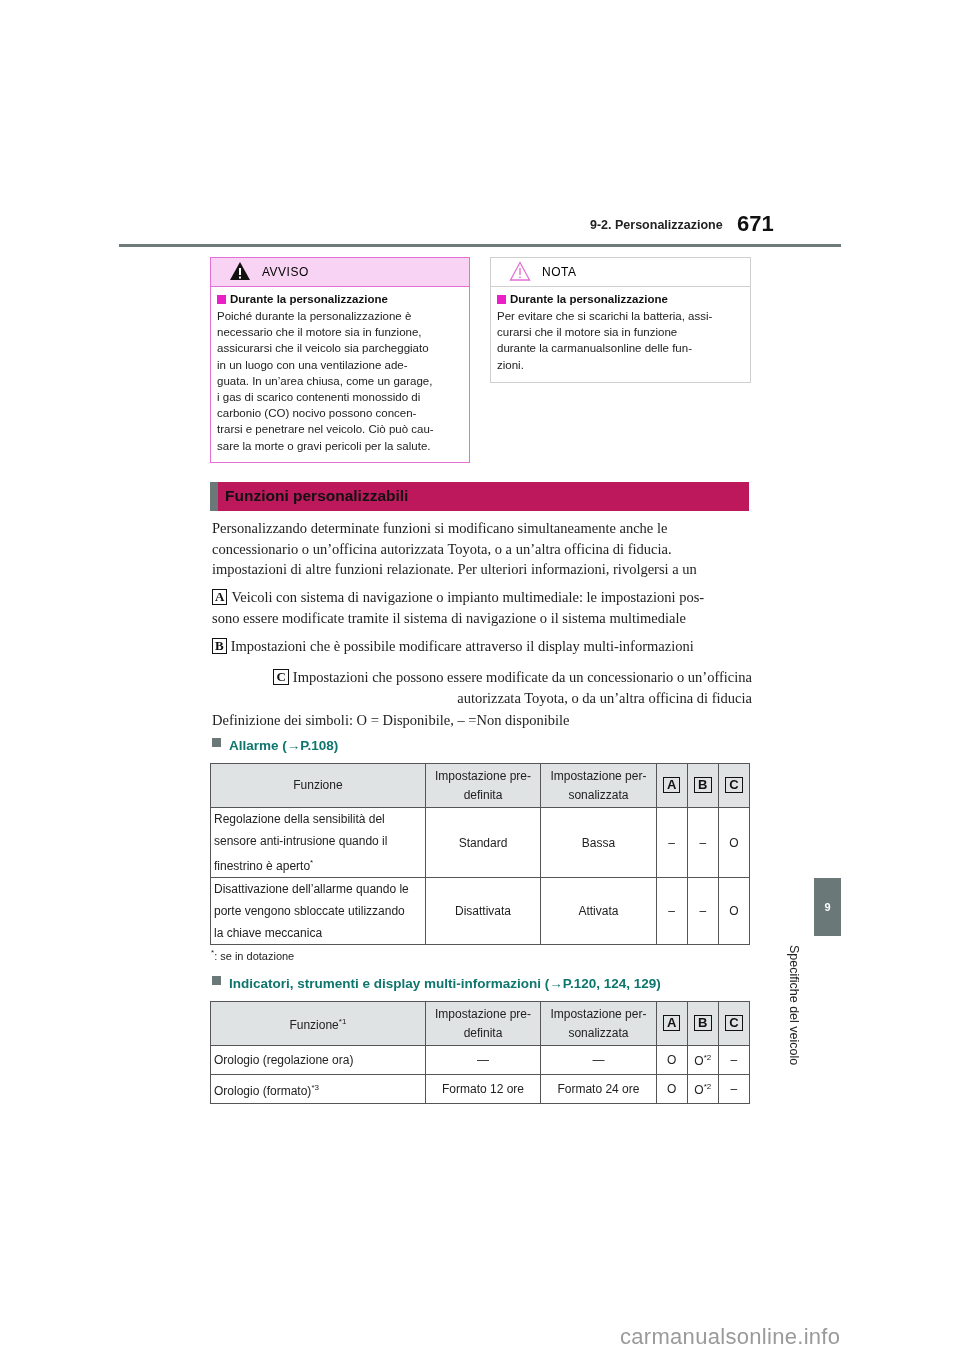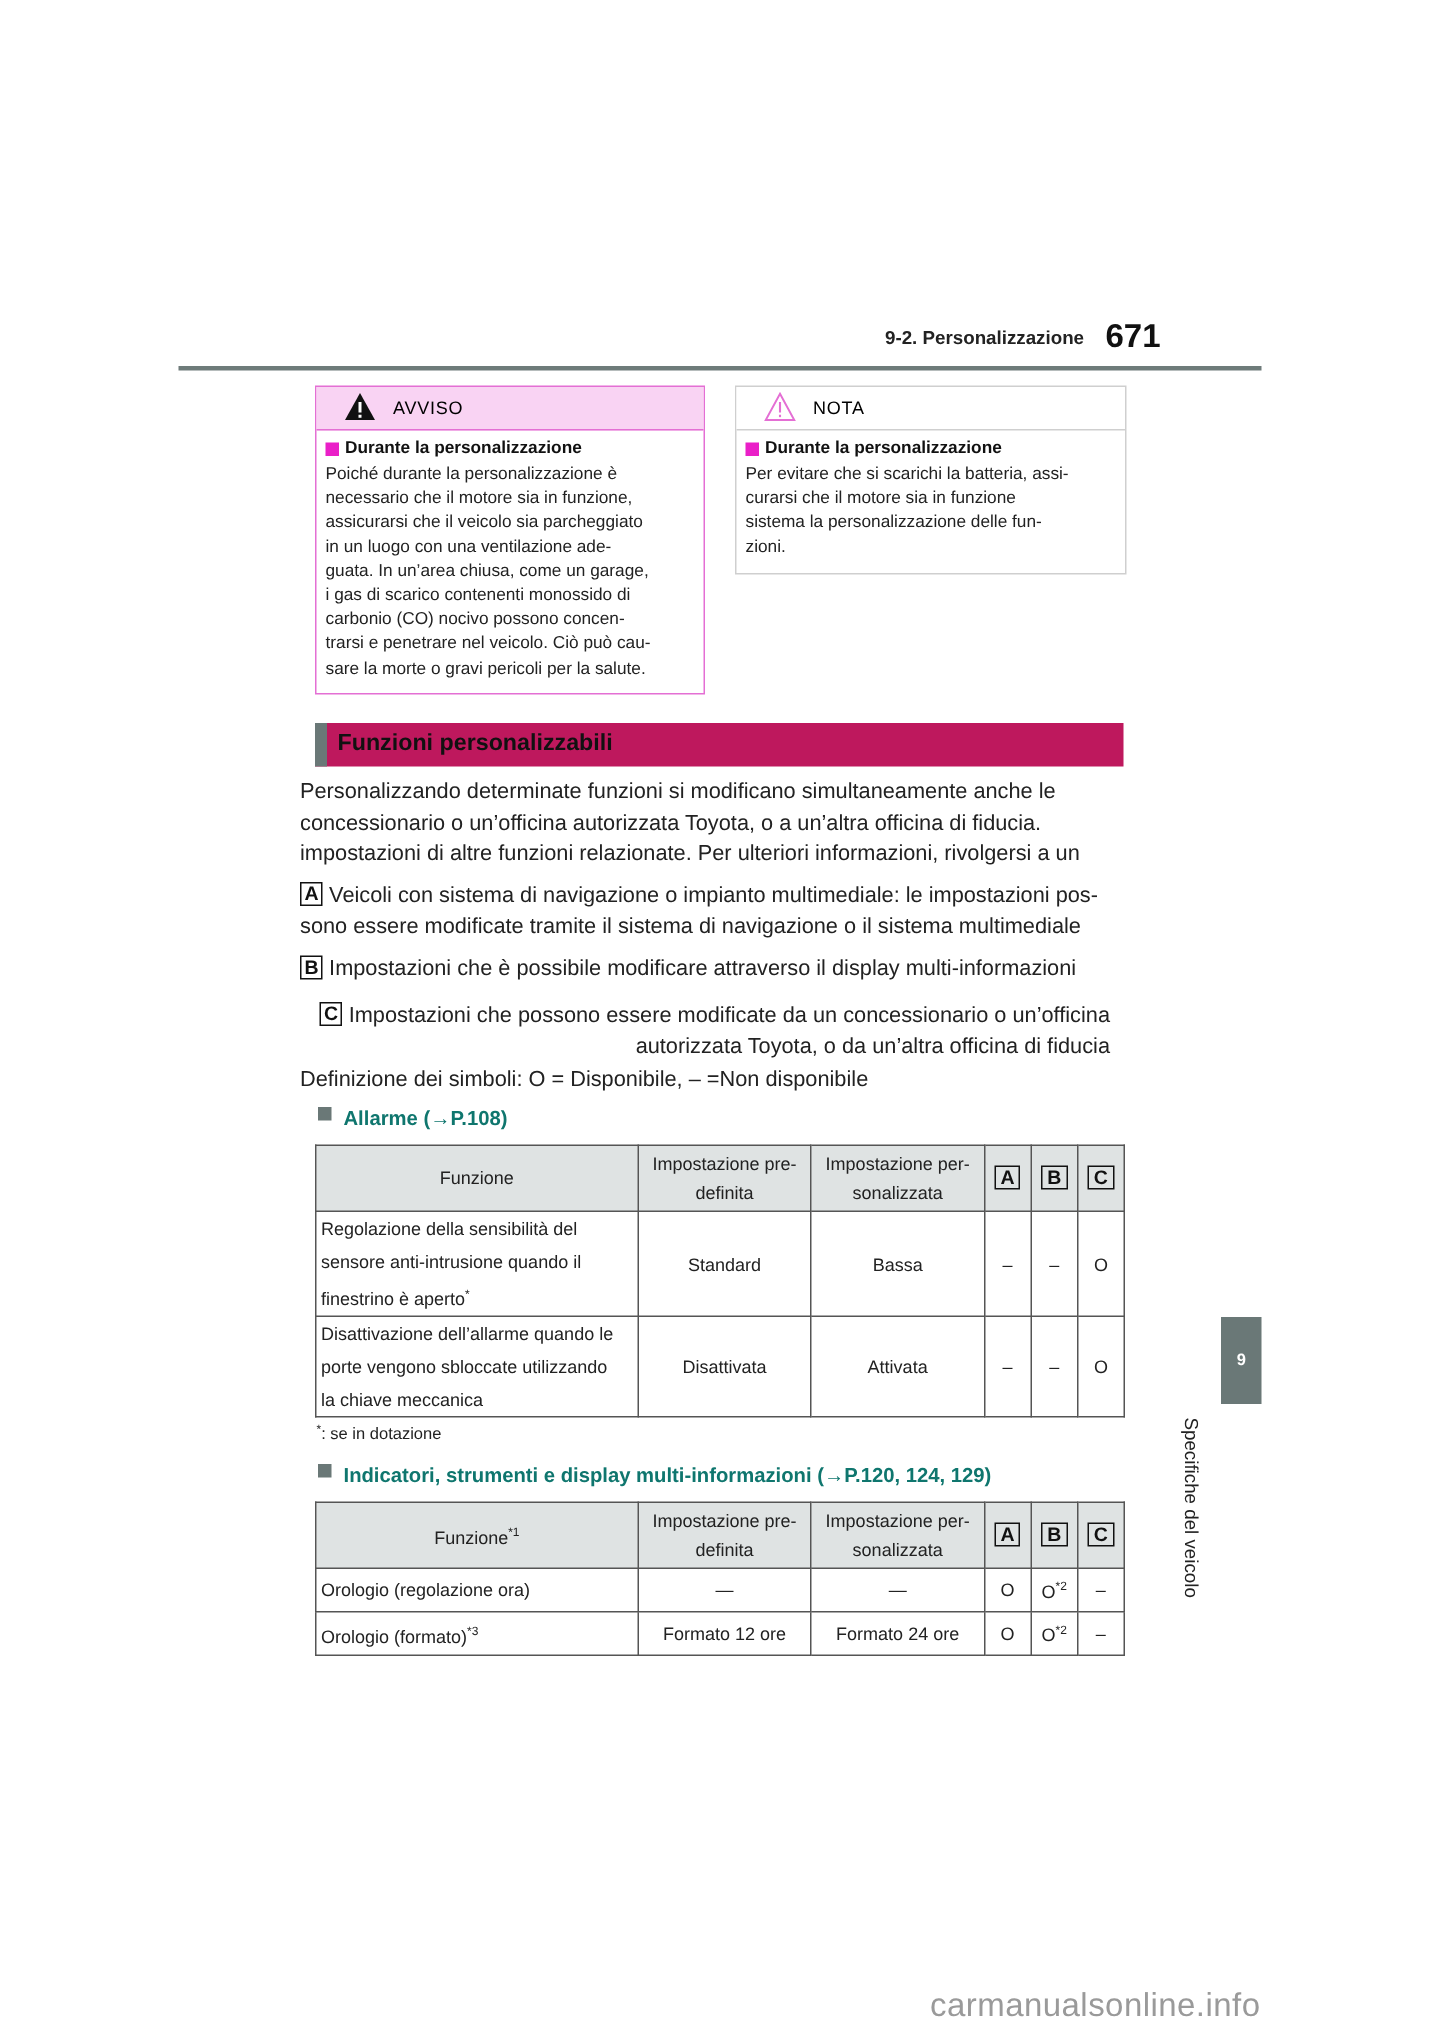--- a/index.html
+++ b/index.html
@@ -30,21 +30,21 @@
   .bhead .t { position:absolute; left: 51px; top: 7px; font-size: 12px; letter-spacing: 0.5px; color:#000000; }
   .bhead svg { position:absolute; left: 18px; top: 3px; }
   .bsub { margin: 6px 0 0 6px; font-size: 11.5px; font-weight: bold; display:flex; align-items:center; }
   .bsub .sq { width: 9px; height: 9px; background: #ea1fc8; margin-right: 4px; display:inline-block; }
   .btxt { margin: 3px 6px 0 6px; font-size: 11.5px; line-height: 16.2px; color:#222; }
 
   
   .sec { left: 210px; top: 482px; width: 539px; height: 29px; background: #be185d; border-left: 8px solid #6a7877; box-sizing: border-box; }
   .sec span { position: absolute; left: 7px; top: 5px; font-size: 15.5px; font-weight: bold; color: #111; }
 
-  .para { left: 200px; width: 540px; font-size: 14.5px; line-height: 20.6px; color:#222; }
+  .para { left: 212px; width: 540px; font-size: 14.5px; line-height: 20.6px; color:#222;font-family:Liberation Serif, serif; }
   .badge { display:inline-block; border: 1px solid #111; font-weight: bold; font-size: 13px; line-height: 14px;
     padding: 0 2px; margin-right: 4px; color:#111; vertical-align: 1px; }
 
   .subhead { left: 212px; font-size: 13.5px; font-weight: bold; color: #0f766e; display:flex; align-items:flex-start; }
   .subhead .sq { width: 9px; height: 9px; background: #6a7877; margin-right: 8px; display:inline-block; }
 
   
   table.t { position:absolute; left: 210px; width: 540px; border-collapse: collapse; font-size: 12px; color:#222; }
   table.t td, table.t th { border: 1px solid #555; padding: 0 3px; vertical-align: middle; }
   table.t th { background: #dfe3e3; font-weight: normal; text-align: center; line-height: 19px; }
@@ -105,21 +105,21 @@
     </svg>
     <span class="t">NOTA</span>
   </div>
   <div class="bsub">
       <span class="sq"></span>
       <span>Durante la personalizzazione</span>
     </div>
   <div class="btxt">
     <div>Per evitare che si scarichi la batteria, assi-</div>
     <div>curarsi che il motore sia in funzione</div>
-    <div>sistema la personalizzazione delle fun-</div>
+    <div>durante la carmanualsonline delle fun-</div>
     <div>zioni.</div>
   </div>
 </div>
 
 <div class="abs sec">
     <span>Funzioni personalizzabili</span>
   </div>
 
 <div class="abs para" style="top:518px;">
   <div>Personalizzando determinate funzioni si modificano simultaneamente anche le</div>

